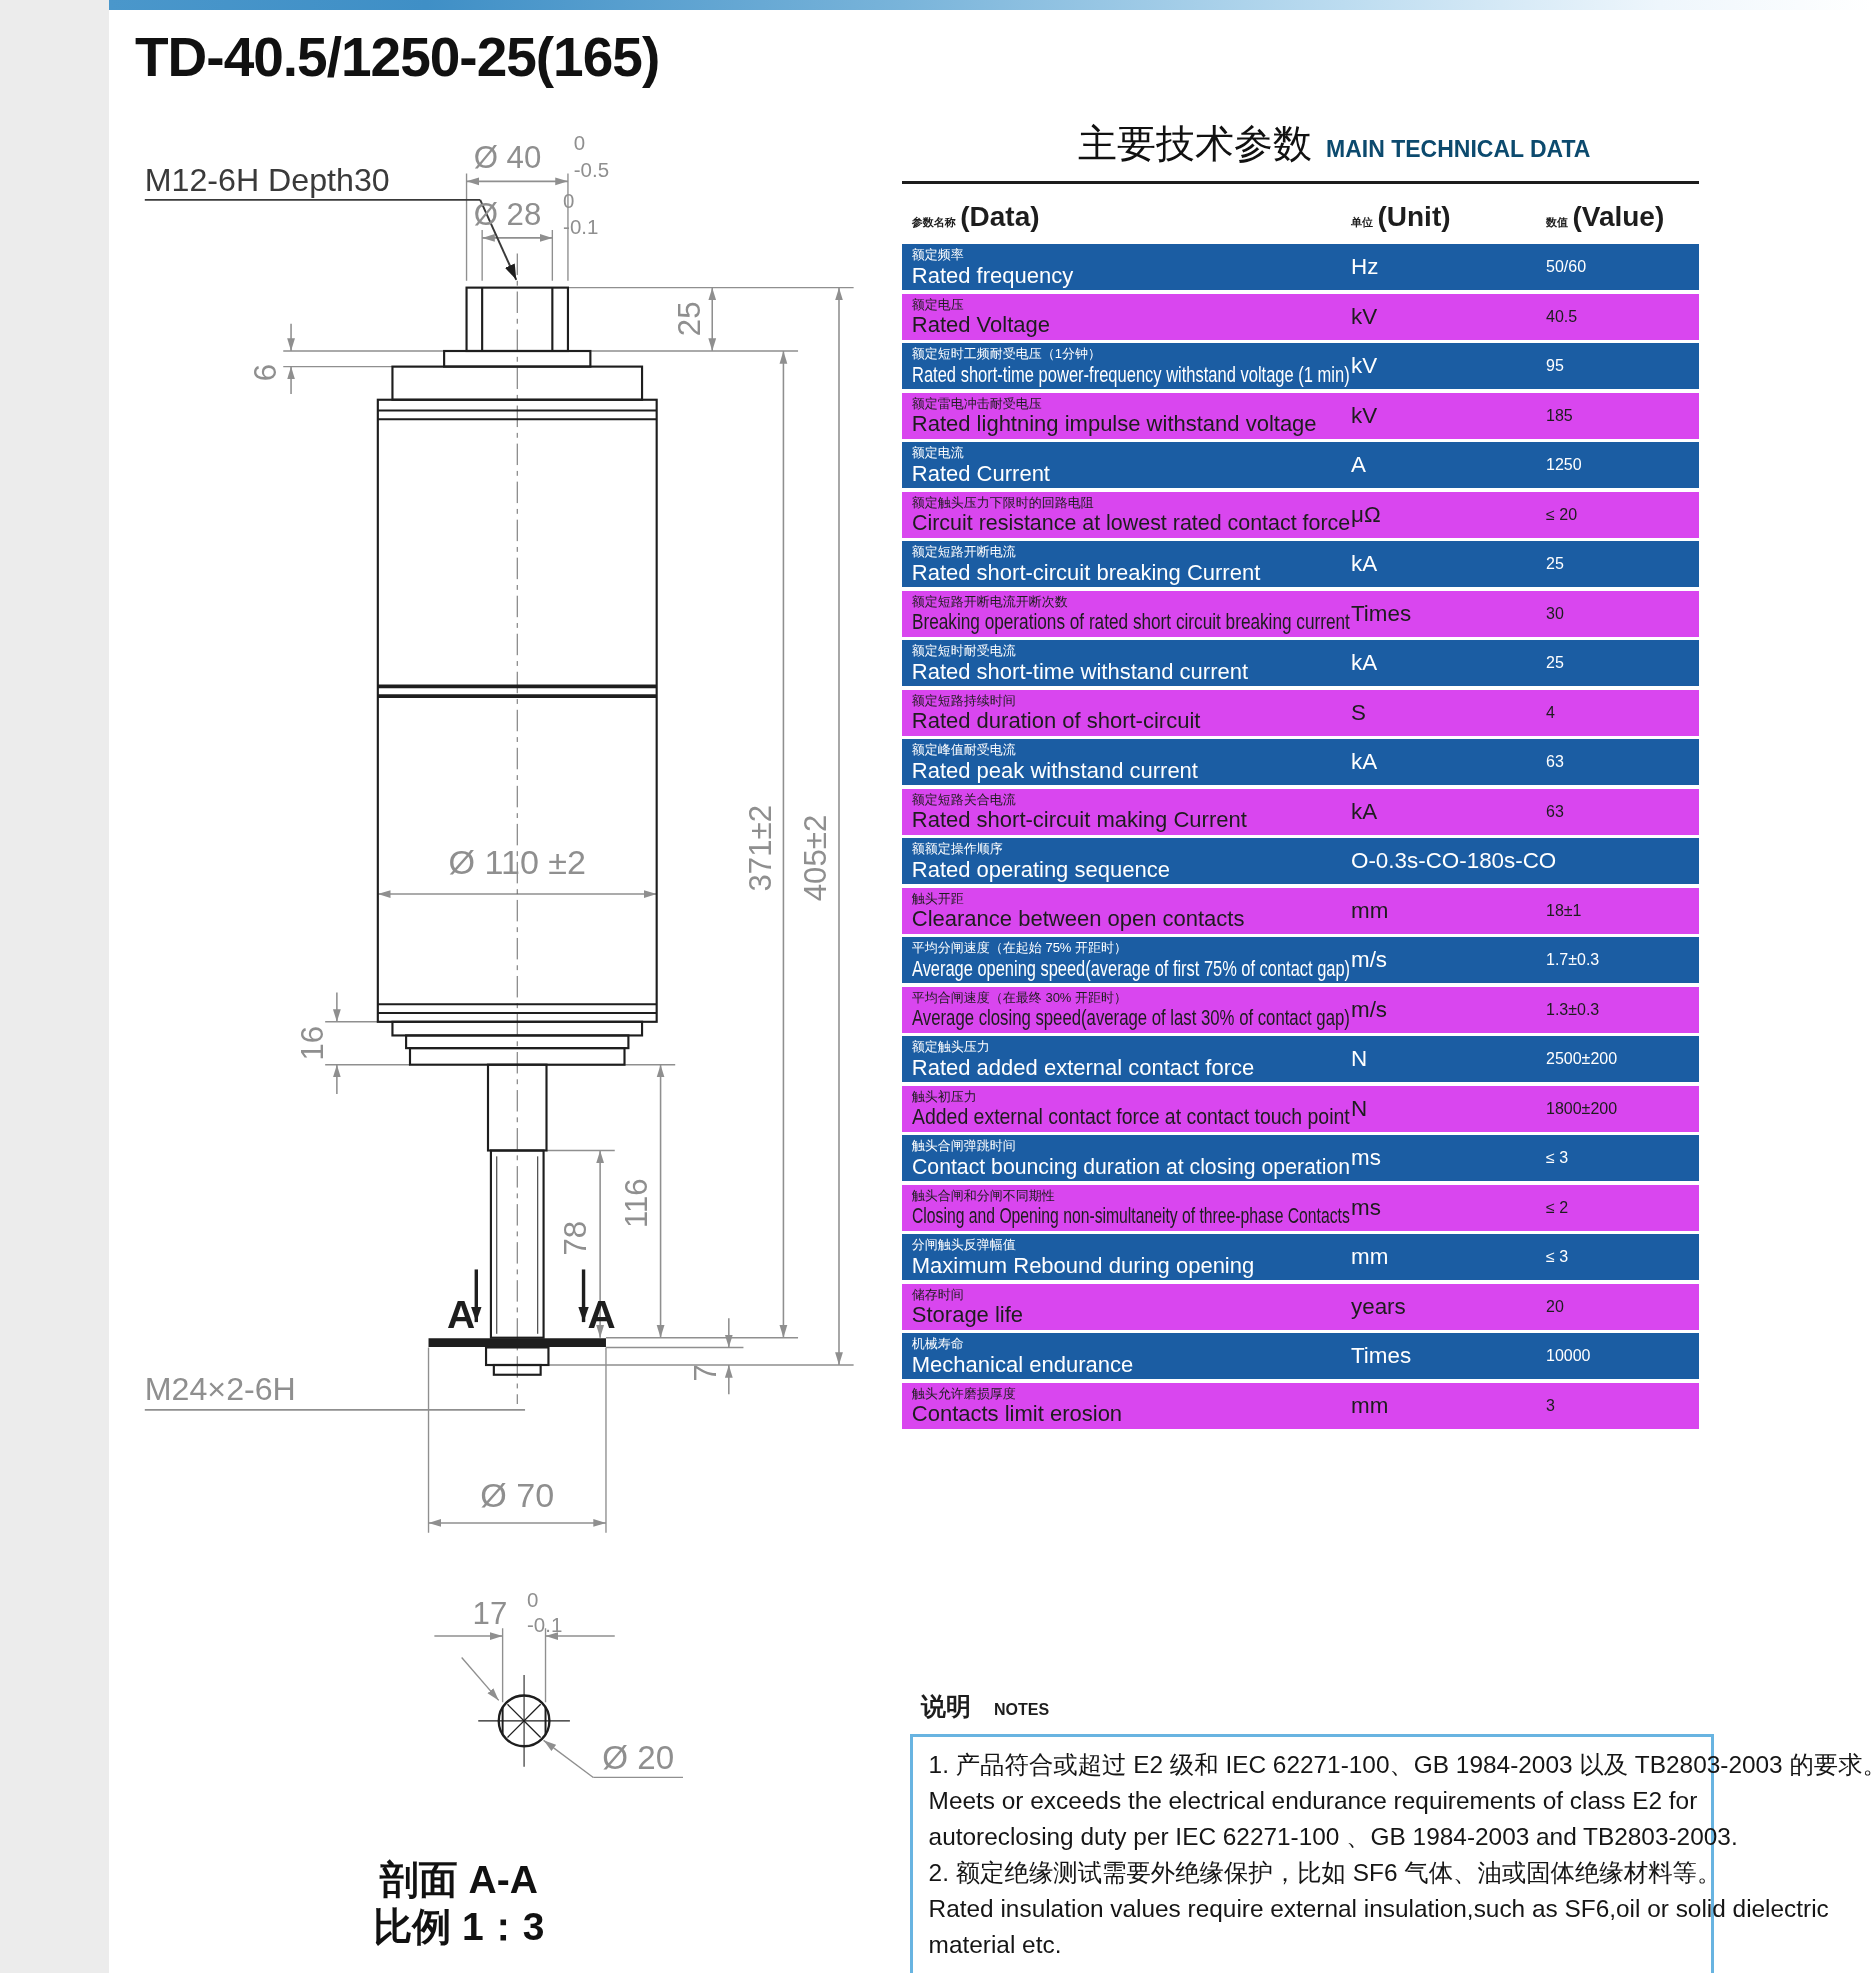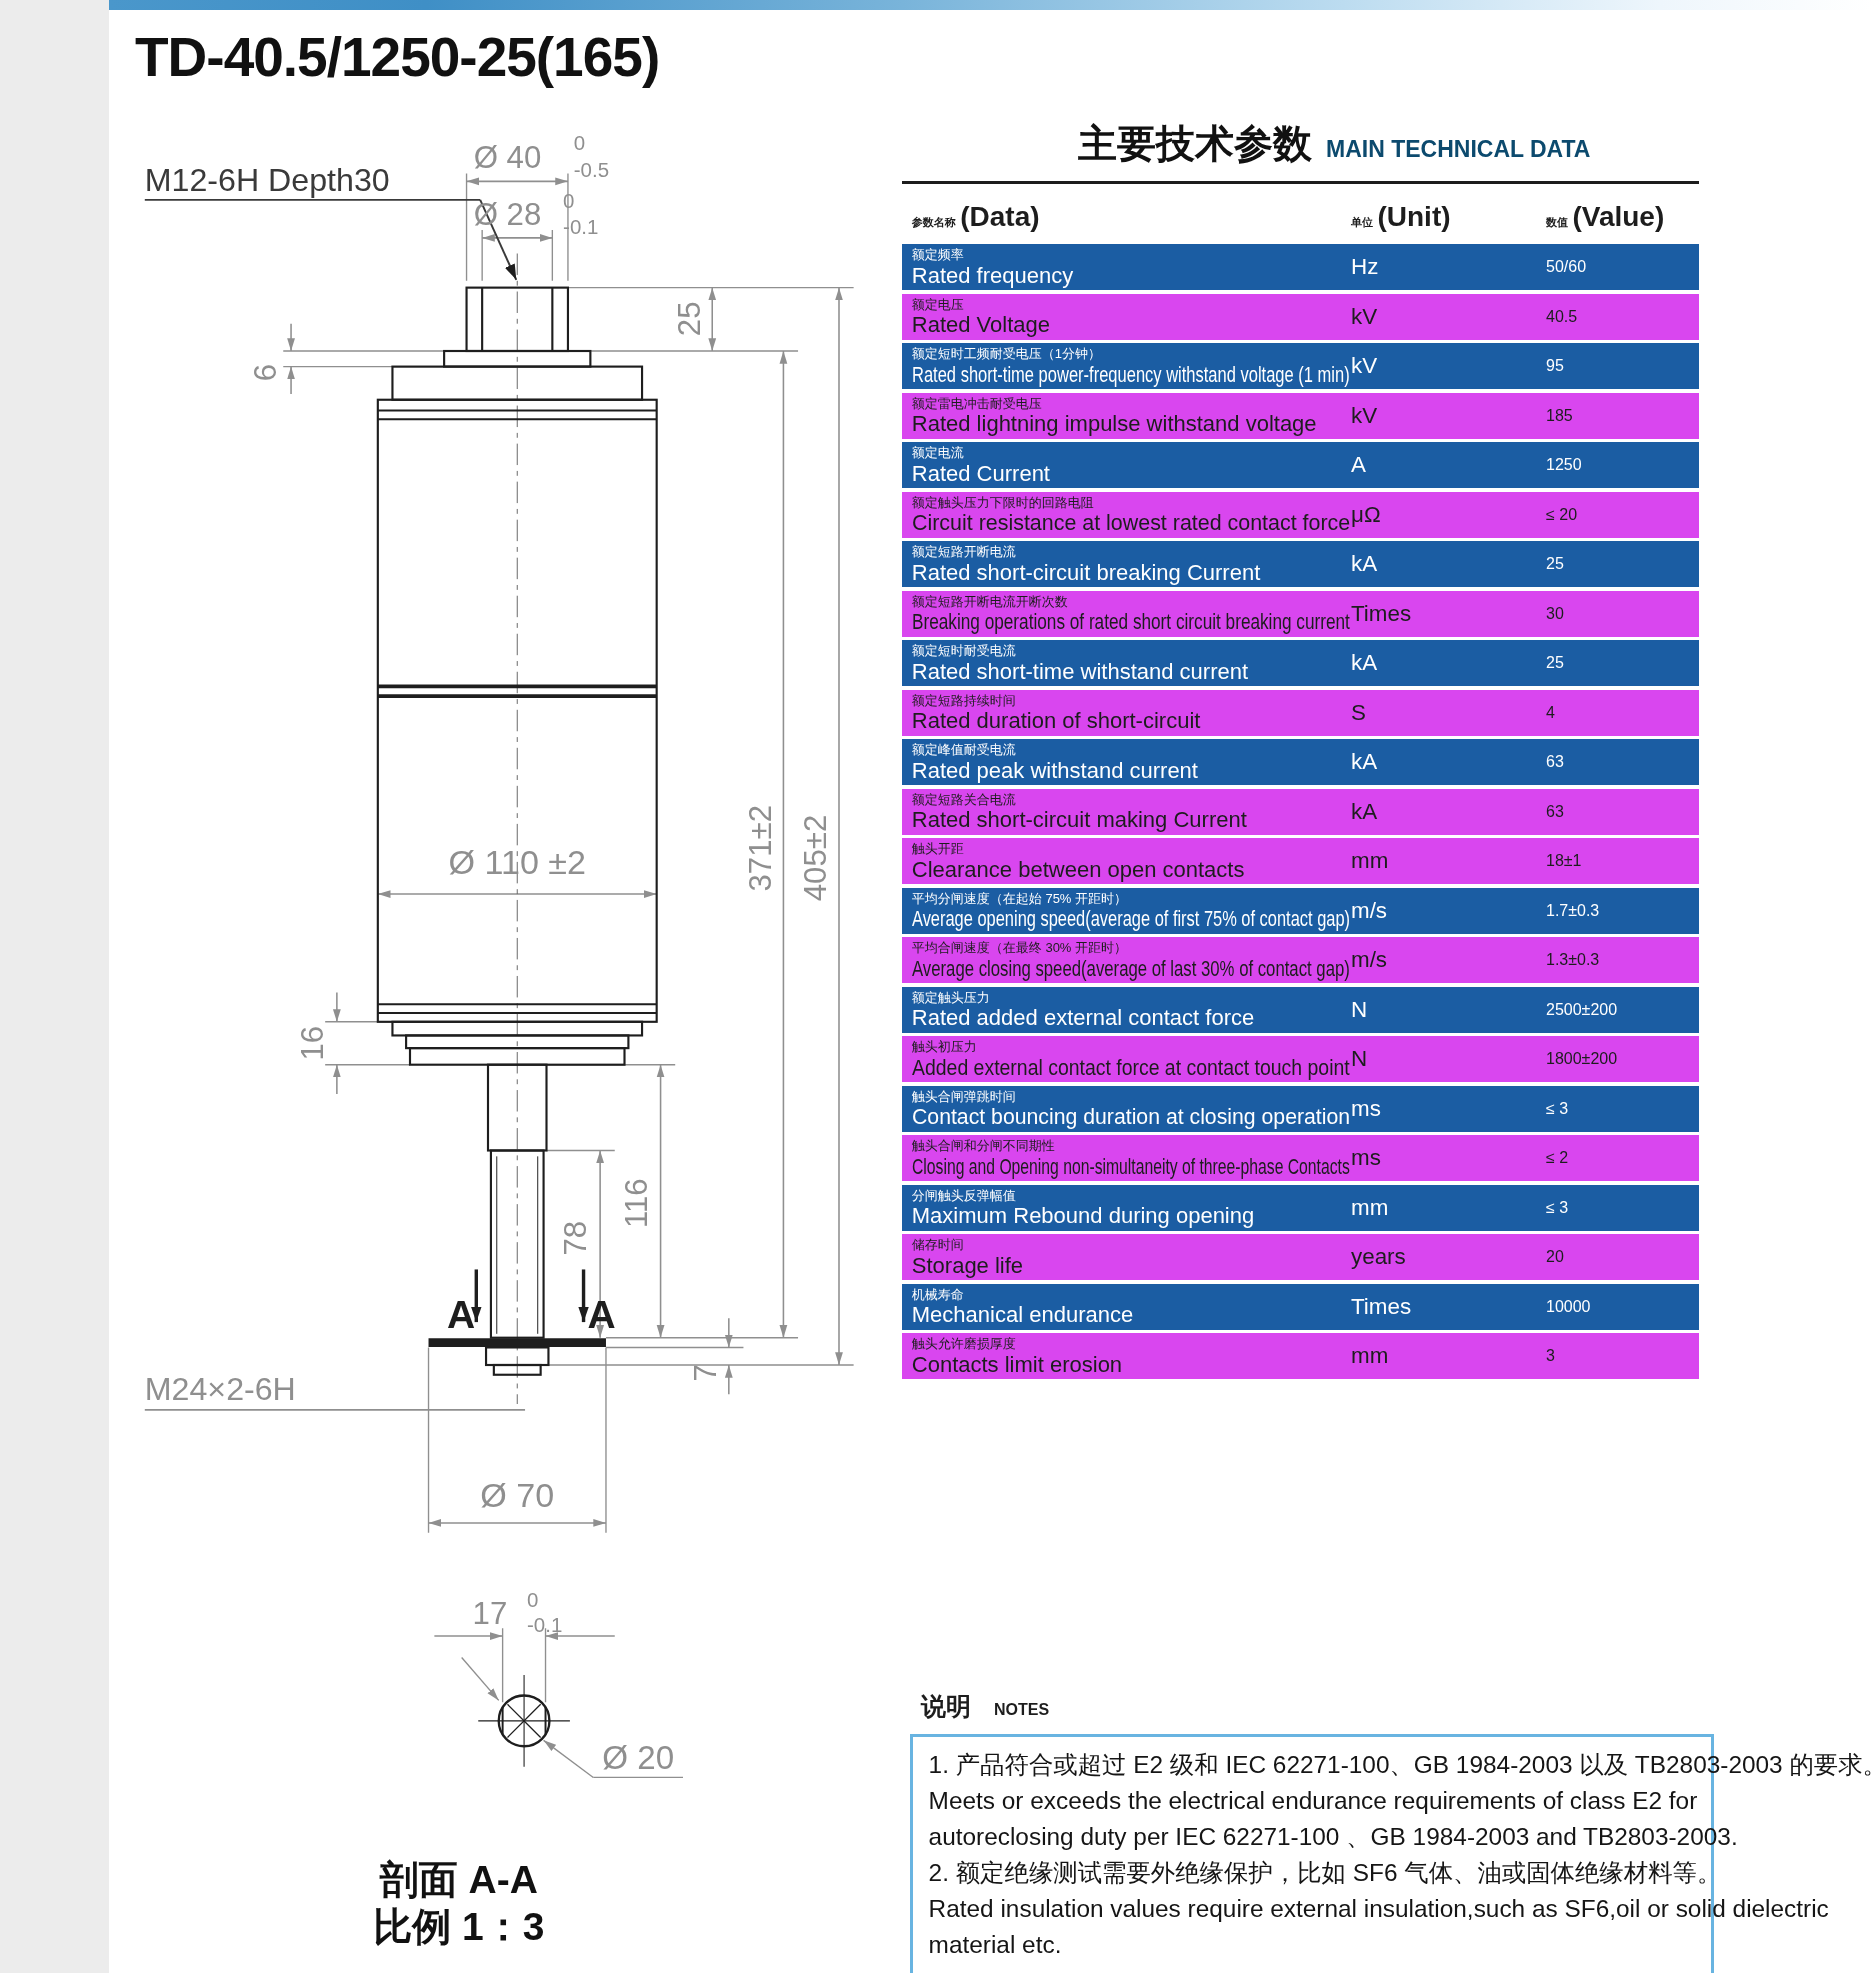--- a/index.html
+++ b/index.html
@@ -9,21 +9,21 @@
     font-family:"Liberation Sans","DejaVu Sans",sans-serif;
     color:#1d1d1d;
   }
   .left-strip{position:absolute;left:0;top:0;width:109px;height:100%;background:#ececec;}
   .top-bar{position:absolute;left:109px;top:0;right:0;height:9.8px;
     background:linear-gradient(90deg,#4a97cb 0%,#3f8fc6 18%,#79b4da 45%,#bcdcf0 70%,#eef6fc 88%,#ffffff 100%);}
   .page-title{position:absolute;left:135px;top:25px;font-size:55px;font-weight:800;letter-spacing:-1px;color:#111;}
 
   
   .tbl-title{position:absolute;left:1078px;top:117px;white-space:nowrap;}
-  .tbl-title .zh{font-size:39px;font-weight:700;color:#111;}
+  .tbl-title .zh{font-size:39px;font-weight:400;color:#111;}
   .tbl-title .en{font-size:23px;font-weight:700;color:#0c4a6e;margin-left:14px;}
   .tbl-rule{position:absolute;left:902px;top:181px;width:797px;height:2.9px;background:#1d1d1d;}
   .thead{position:absolute;left:902px;top:201px;width:797px;height:39px;}
   .thead .hcell{position:absolute;white-space:nowrap;}
   .thead .h1{left:9.8px;} .thead .h2{left:449px;} .thead .h3{left:644px;}
   .thead .h-zh{font-size:11px;font-weight:800;}
   .thead .h-big{font-size:28px;font-weight:800;}
   .tbody{position:absolute;left:902px;top:244px;width:797px;}
   .trow{position:relative;height:46px;margin-bottom:3.5px;background:#d946ef;color:#1d1d1d;}
   .trow.hl{background:#1b5da3;color:#ffffff;}
@@ -287,20 +287,28 @@
 
   <div class="trow">
     <div class="name">
       <div class="zh">额定短路关合电流</div>
       <div><span class="en">Rated short-circuit making Current</span></div>
     </div>
     <div class="unit">kA</div>
     <div class="value">63</div>
   </div>
 
+  <div class="trow hl">
+    <div class="name">
+      <div class="zh">额额定操作顺序</div>
+      <div><span class="en">Rated operating sequence</span></div>
+    </div>
+    <div class="unit">O-0.3s-CO-180s-CO</div>
+    <div class="value"></div>
+  </div>
 
   <div class="trow">
     <div class="name">
       <div class="zh">触头开距</div>
       <div><span class="en">Clearance between open contacts</span></div>
     </div>
     <div class="unit">mm</div>
     <div class="value">18±1</div>
   </div>
 

